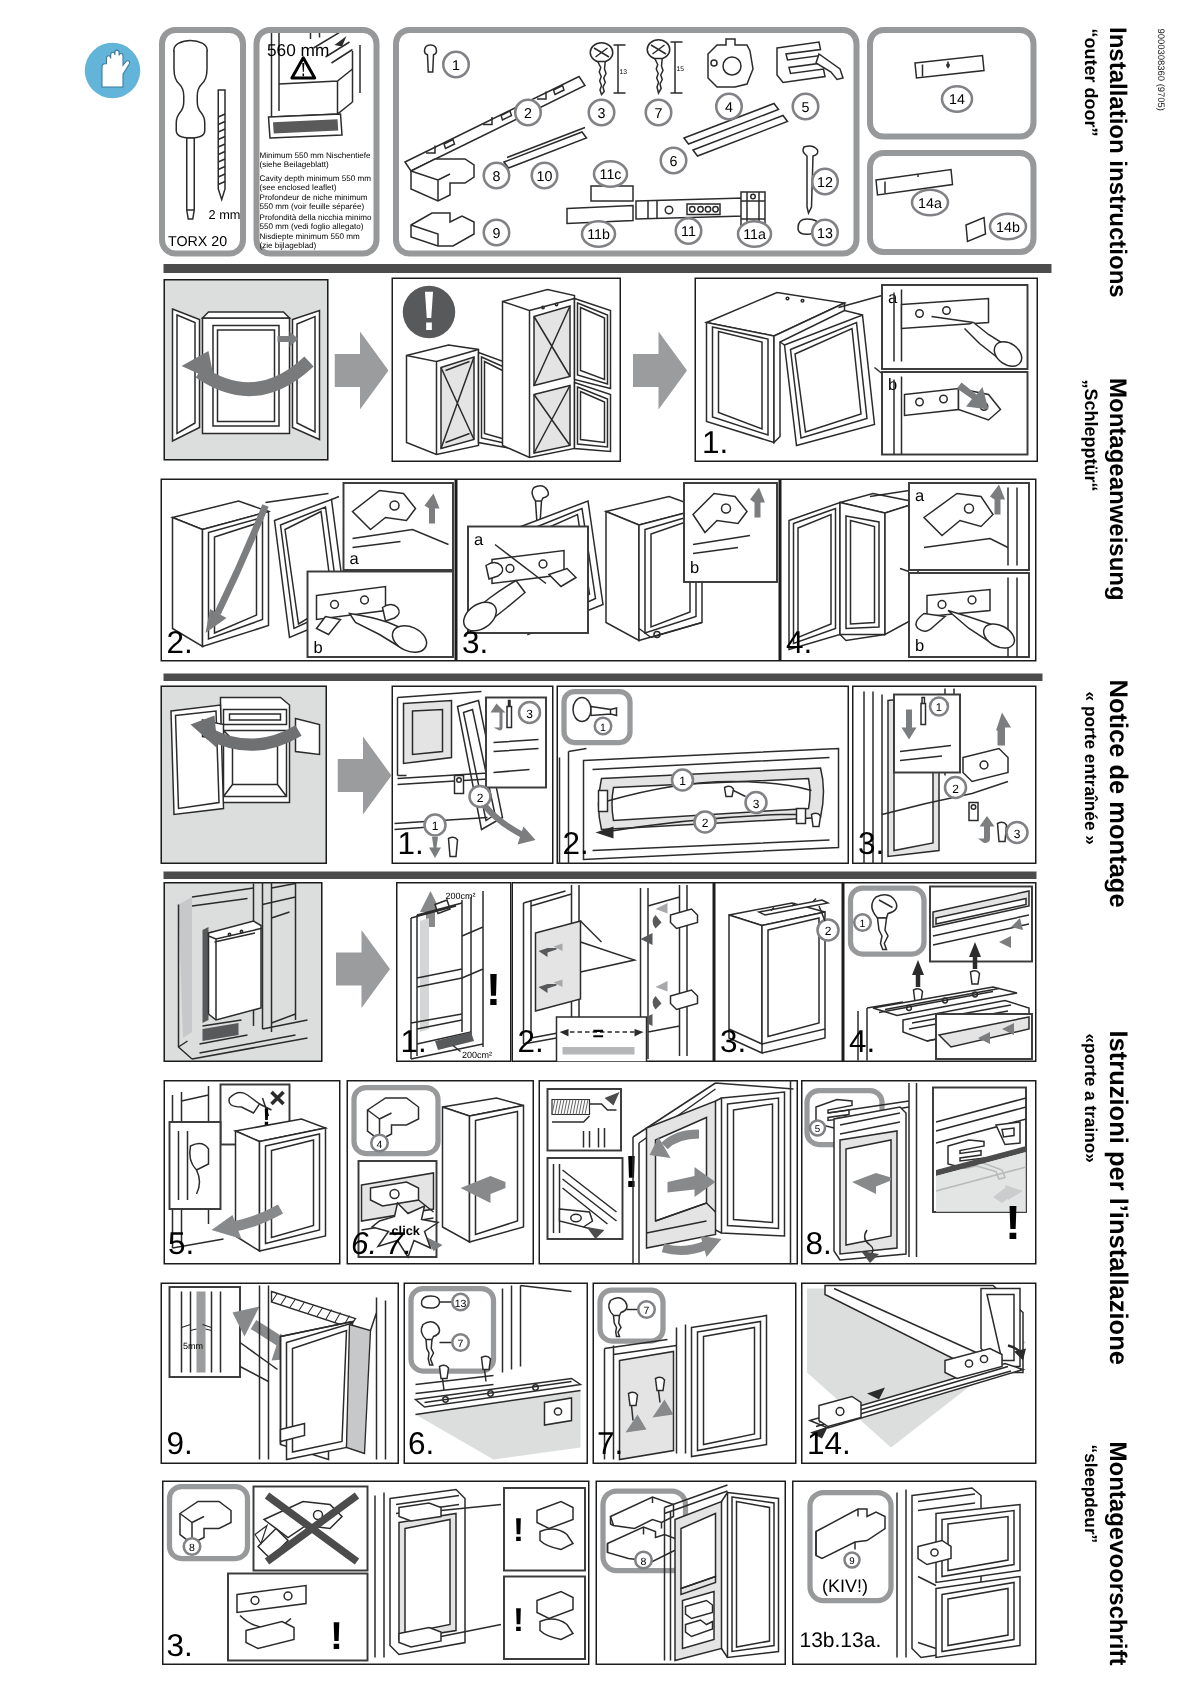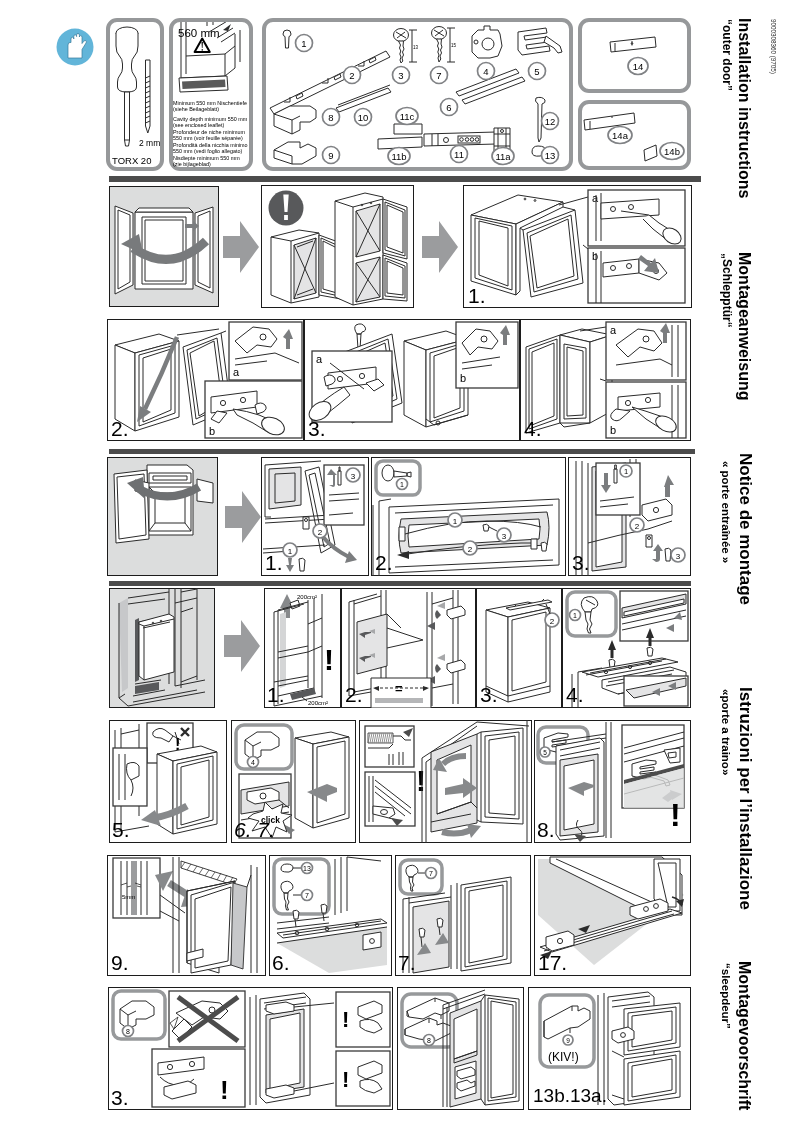--- a/index.html
+++ b/index.html
@@ -974,23 +974,23 @@
 <div class="lbl" style="left:267px;top:683px;">1.</div>
 <div class="lbl" style="left:345px;top:683px;">2.</div>
 <div class="lbl" style="left:480px;top:683px;">3.</div>
 <div class="lbl" style="left:566px;top:683px;">4.</div>
 <div class="lbl" style="left:112px;top:818px;">5.</div>
 <div class="lbl" style="left:234px;top:818px;font-style:italic;">6. 7.</div>
 <div class="lbl" style="left:537px;top:818px;">8.</div>
 <div class="lbl" style="left:111px;top:951px;">9.</div>
 <div class="lbl" style="left:272px;top:951px;">6.</div>
 <div class="lbl" style="left:398px;top:951px;">7.</div>
-<div class="lbl" style="left:538px;top:951px;">17.</div>
+<div class="lbl" style="left:538px;top:951px;">14.</div>
 <div class="lbl" style="left:111px;top:1086px;">3.</div>
-<div class="lbl" style="left:533px;top:1085px;font-size:19px;">13b.13a.</div>
+<div class="lbl" style="left:533px;top:1085px;font-size:14px;">13b.13a.</div>
 
 <div class="vt" style="left:735px;top:18px;font-size:16px;">Installation instructions</div>
 <div class="vt" style="left:720px;top:19px;font-size:12px;">“outer door”</div>
 
 <div class="vt" style="left:770px;top:19px;font-size:6.3px;font-weight:normal;color:#222;">9000308360 (9705)</div>
 
 <div class="vt" style="left:735px;top:252px;font-size:16px;">Montageanweisung</div>
 <div class="vt" style="left:720px;top:253px;font-size:12px;">„Schlepptür“</div>
 
 <div class="vt" style="left:735px;top:453px;font-size:17px;">Notice de montage</div>

